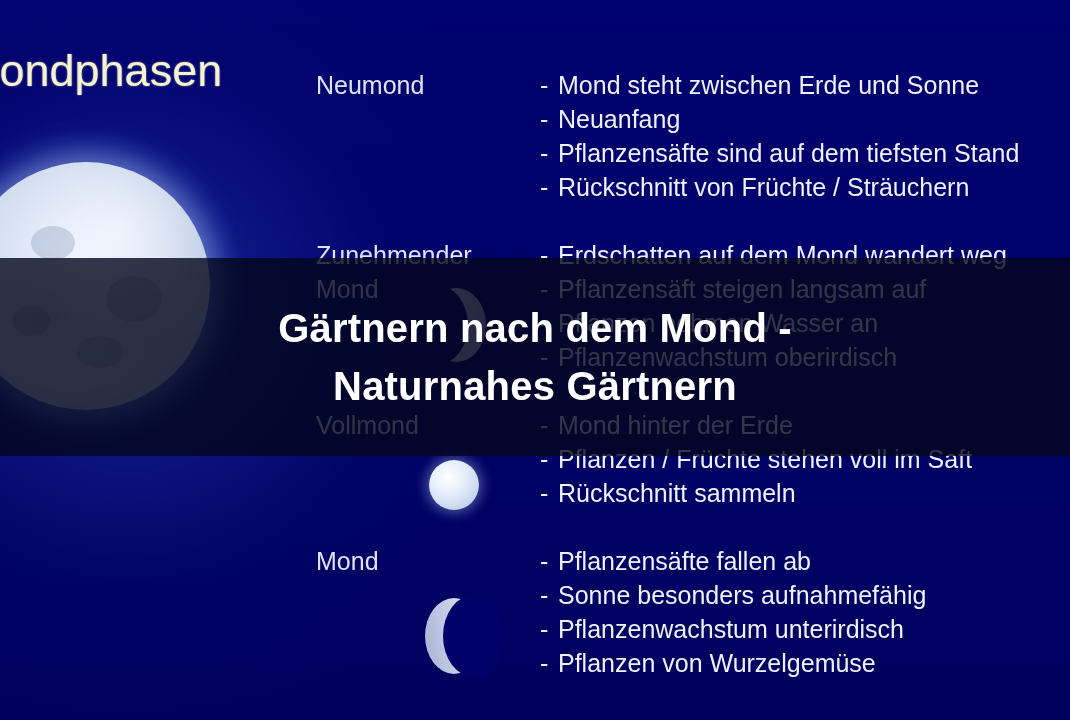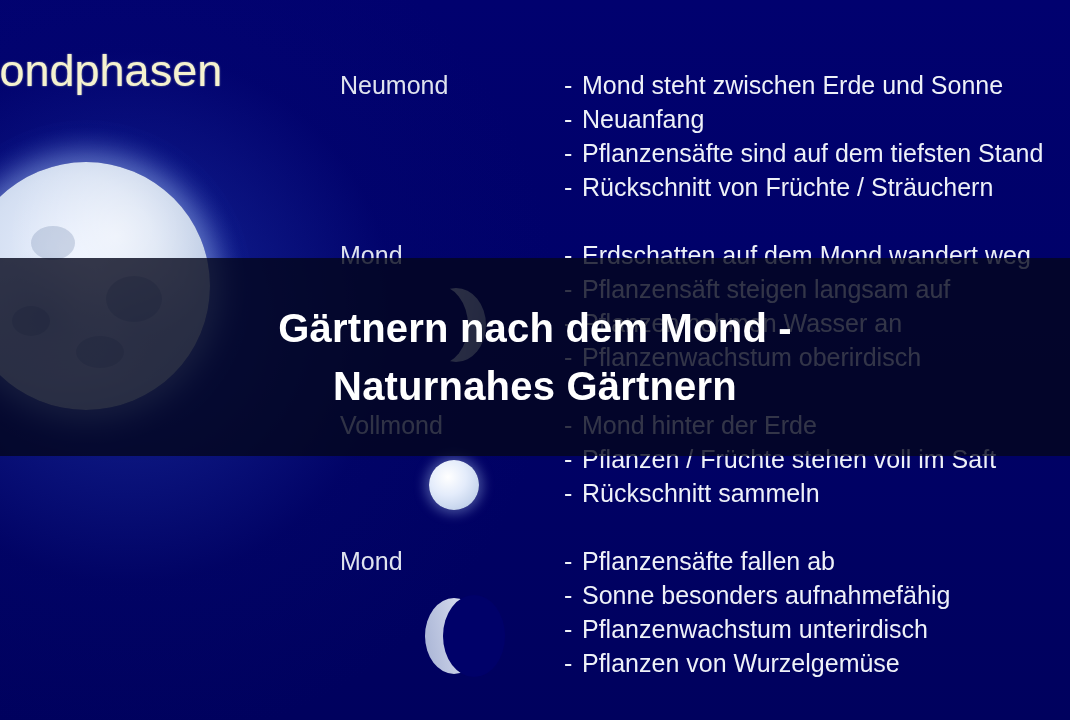--- a/index.html
+++ b/index.html
@@ -86,21 +86,20 @@
     display: flex;
     align-items: flex-start;
   }
   .phase-label {
     width: 224px;
     flex: 0 0 224px;
     color: #dfe3ee;
     font-size: 25px;
     line-height: 34px;
     white-space: nowrap;
-    margin-left: 24px;
   }
   .phase-bullets {
     flex: 1 1 auto;
     white-space: nowrap;
   }
   .bullet {
     color: #eef1f8;
     font-size: 25px;
     line-height: 34px;
     white-space: nowrap;
@@ -214,20 +213,21 @@
       <div class="phase-bullets">
         <div class="bullet"><span class="dash">-</span><span>Mond steht zwischen Erde und Sonne</span></div>
         <div class="bullet"><span class="dash">-</span><span>Neuanfang</span></div>
         <div class="bullet"><span class="dash">-</span><span>Pflanzensäfte sind auf dem tiefsten Stand</span></div>
         <div class="bullet"><span class="dash">-</span><span>Rückschnitt von Früchte / Sträuchern</span></div>
       </div>
     </div>
 
     <div class="phase-row" style="margin-bottom:34px;">
       <div class="phase-label">
+        <div>Zunehmender</div>
         <div>Mond</div>
       </div>
       <div class="phase-bullets">
         <div class="bullet"><span class="dash">-</span><span>Erdschatten auf dem Mond wandert weg</span></div>
         <div class="bullet"><span class="dash">-</span><span>Pflanzensäft steigen langsam auf</span></div>
         <div class="bullet"><span class="dash">-</span><span>Pflanzen nehmen Wasser an</span></div>
         <div class="bullet"><span class="dash">-</span><span>Pflanzenwachstum oberirdisch</span></div>
       </div>
     </div>
 

